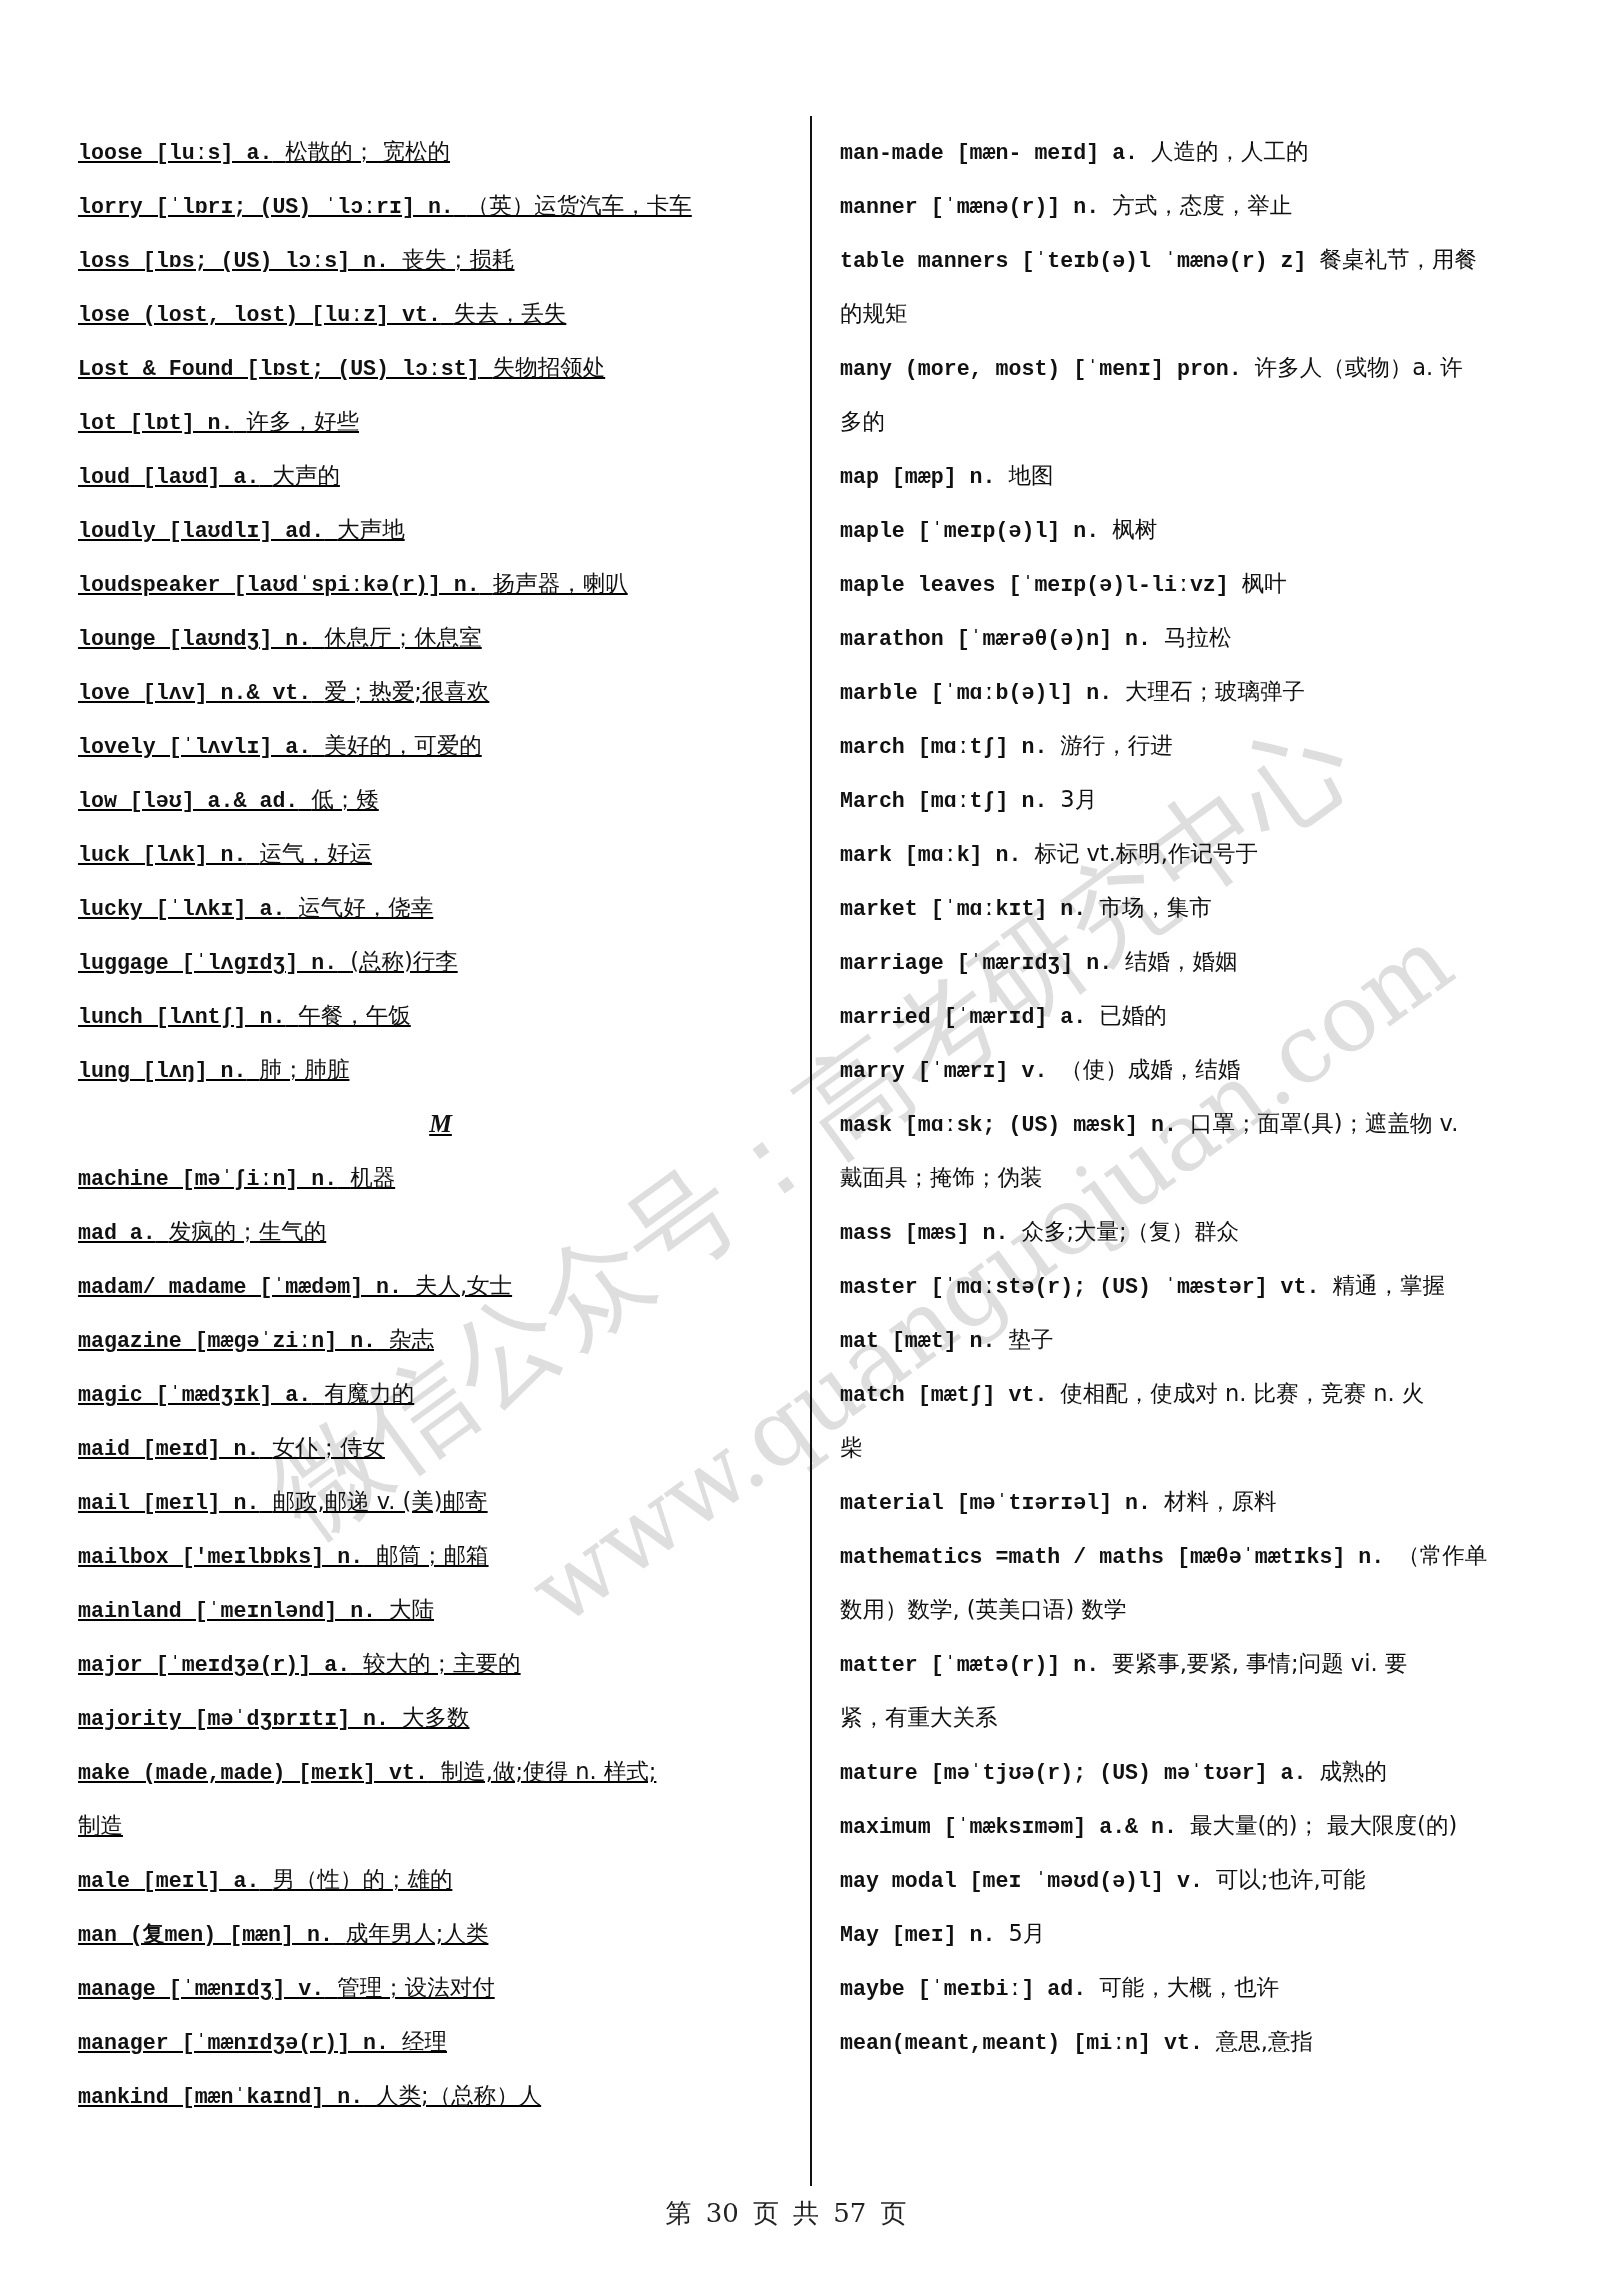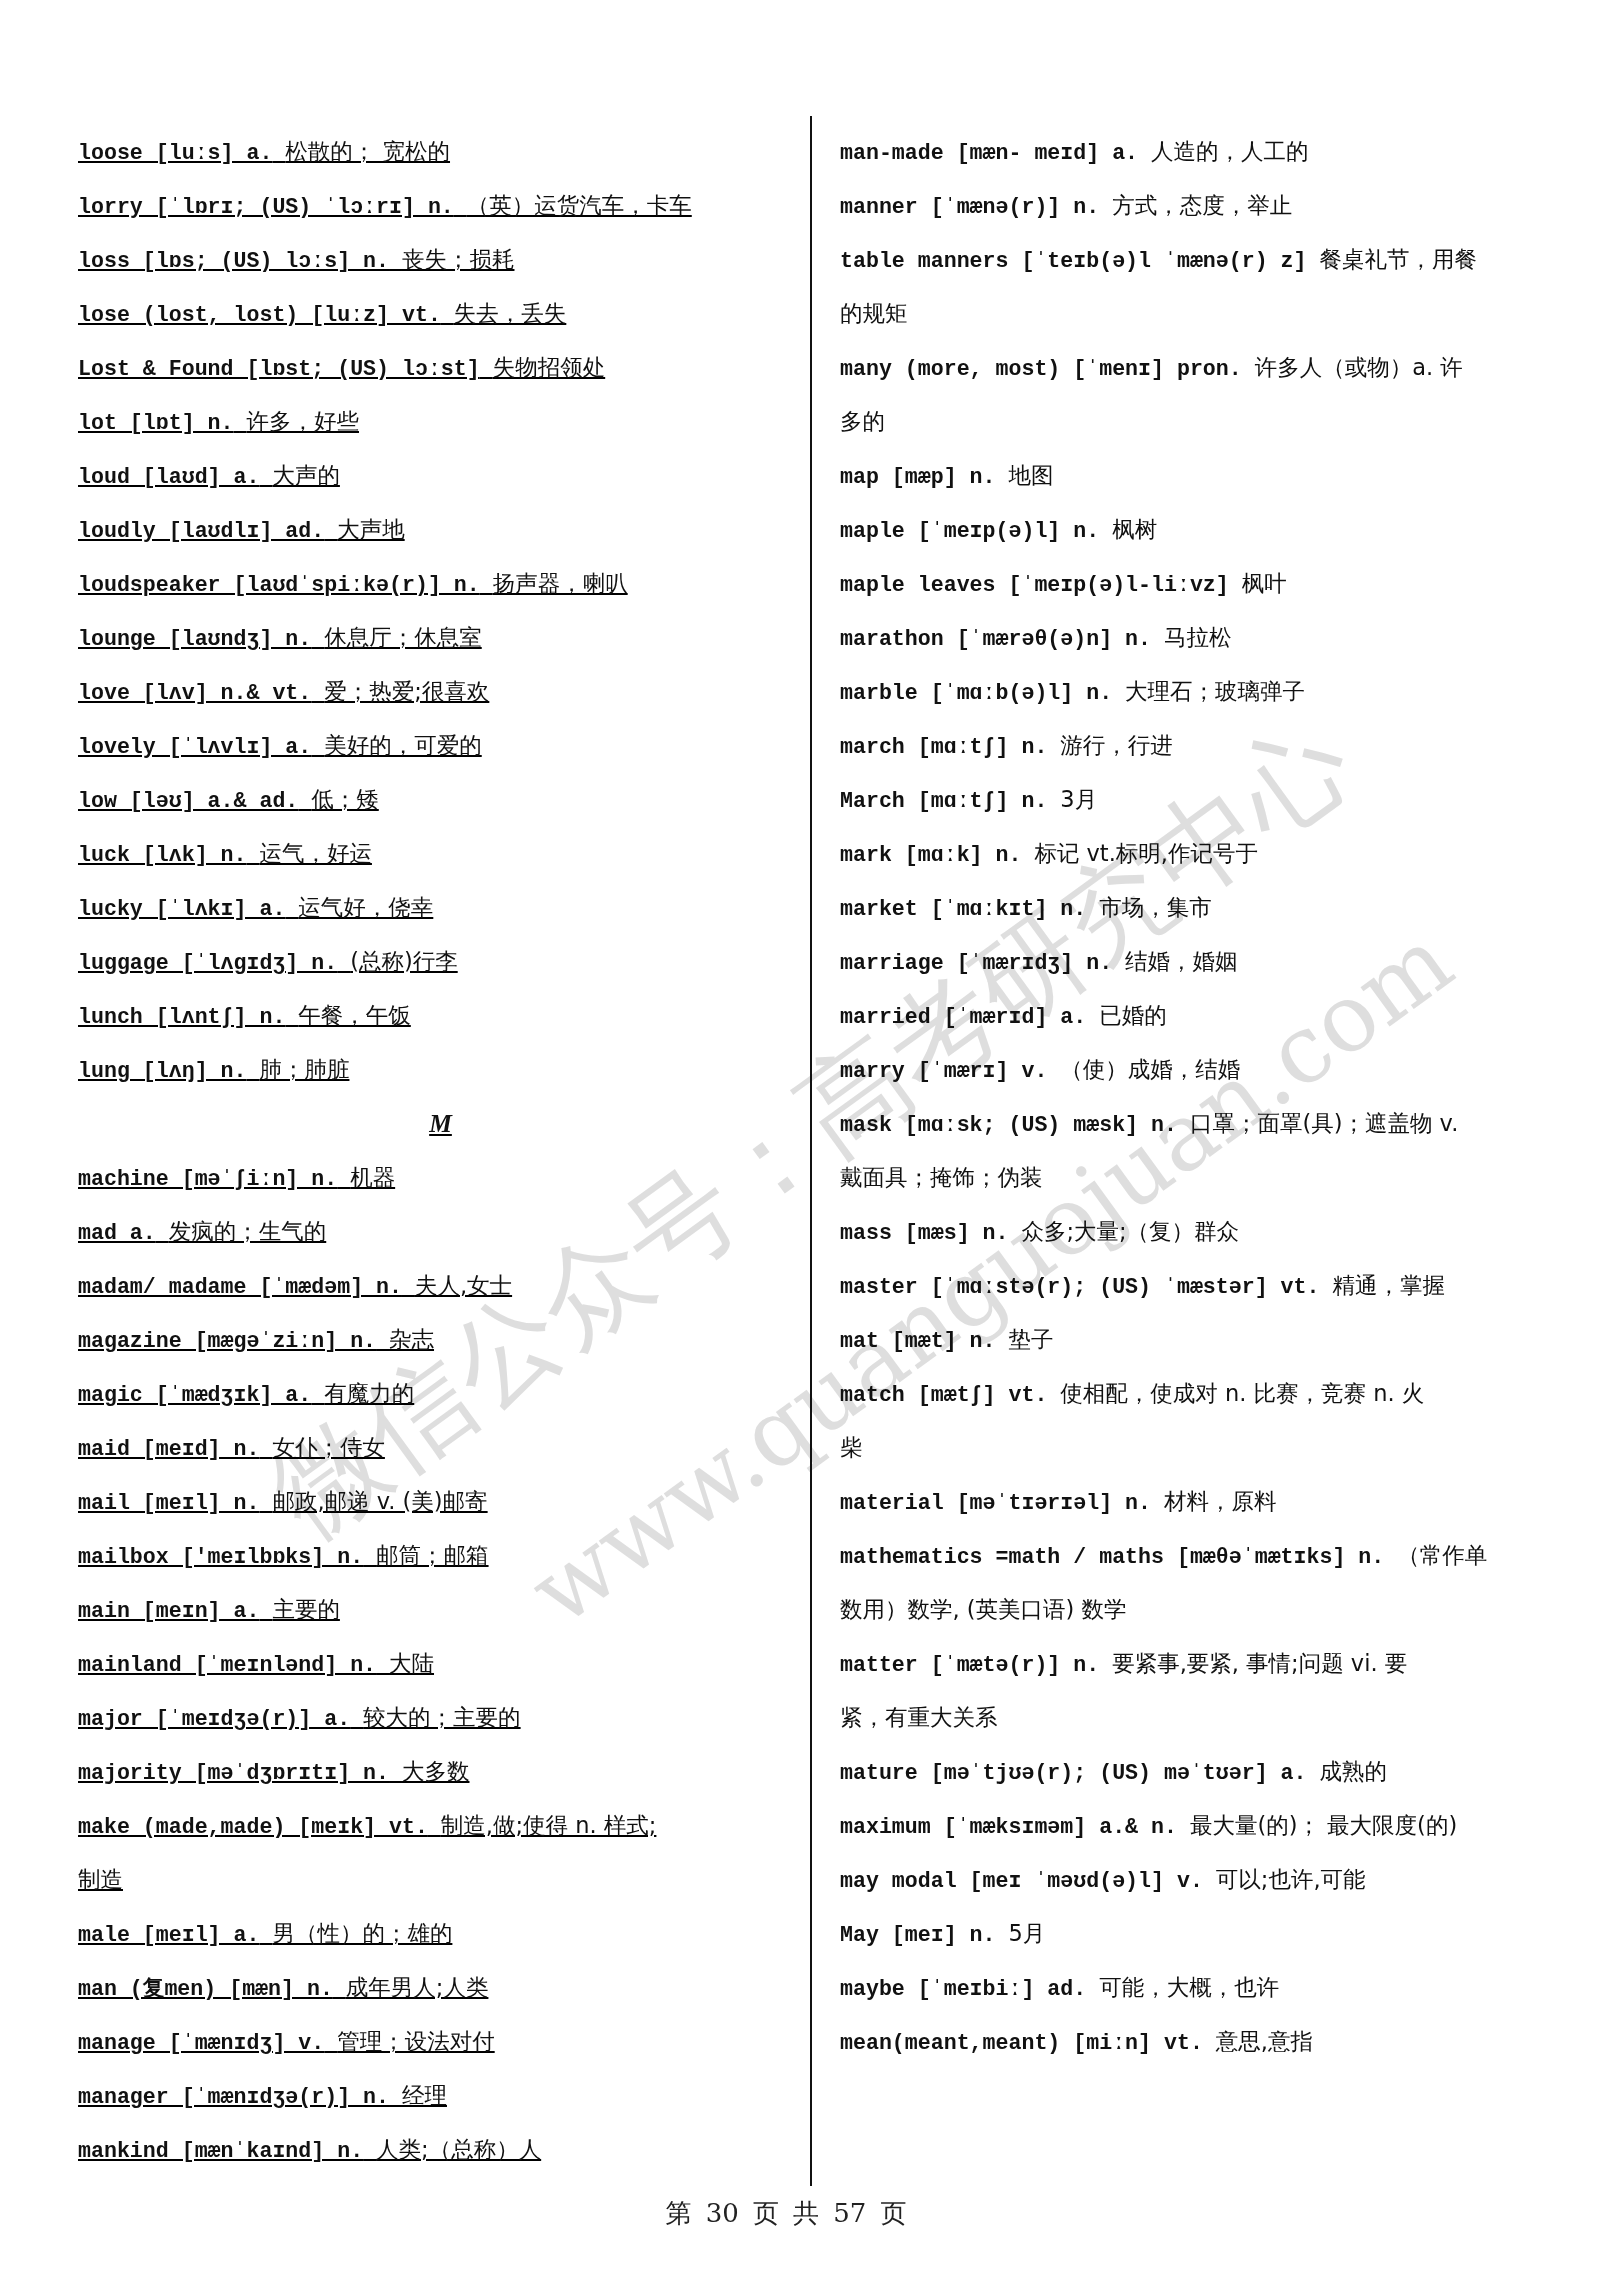--- a/index.html
+++ b/index.html
@@ -61,21 +61,20 @@
       <div class="line"><span class="en">lung [lʌŋ] n.</span> <span class="cn">肺；肺脏</span></div>
       <div class="heading">M</div>
       <div class="line"><span class="en">machine [məˈʃiːn] n.</span> <span class="cn">机器</span></div>
       <div class="line"><span class="en">mad a.</span> <span class="cn">发疯的；生气的</span></div>
       <div class="line"><span class="en">madam/ madame [ˈmædəm] n.</span> <span class="cn">夫人,女士</span></div>
       <div class="line"><span class="en">magazine [mægəˈziːn] n.</span> <span class="cn">杂志</span></div>
       <div class="line"><span class="en">magic [ˈmædʒɪk] a.</span> <span class="cn">有魔力的</span></div>
       <div class="line"><span class="en">maid [meɪd] n.</span> <span class="cn">女仆；侍女</span></div>
       <div class="line"><span class="en">mail [meɪl] n.</span> <span class="cn">邮政,邮递 v. (美)邮寄</span></div>
       <div class="line"><span class="en">mailbox ['meɪlbɒks] n.</span> <span class="cn">邮筒；邮箱</span></div>
-      <div class="line"><span class="en">main [meɪn] a.</span> <span class="cn">主要的</span></div>
       <div class="line"><span class="en">mainland [ˈmeɪnlənd] n.</span> <span class="cn">大陆</span></div>
       <div class="line"><span class="en">major [ˈmeɪdʒə(r)] a.</span> <span class="cn">较大的；主要的</span></div>
       <div class="line"><span class="en">majority [məˈdʒɒrɪtɪ] n.</span> <span class="cn">大多数</span></div>
       <div class="line"><span class="en">make (made,made) [meɪk] vt.</span> <span class="cn">制造,做;使得 n. 样式;</span></div>
       <div class="line"><span class="en"></span><span class="cn">制造</span></div>
       <div class="line"><span class="en">male [meɪl] a.</span> <span class="cn">男（性）的；雄的</span></div>
       <div class="line"><span class="en">man (复men) [mæn] n.</span> <span class="cn">成年男人;人类</span></div>
       <div class="line"><span class="en">manage [ˈmænɪdʒ] v.</span> <span class="cn">管理；设法对付</span></div>
       <div class="line"><span class="en">manager [ˈmænɪdʒə(r)] n.</span> <span class="cn">经理</span></div>
       <div class="line"><span class="en">mankind [mænˈkaɪnd] n.</span> <span class="cn">人类;（总称）人</span></div>

